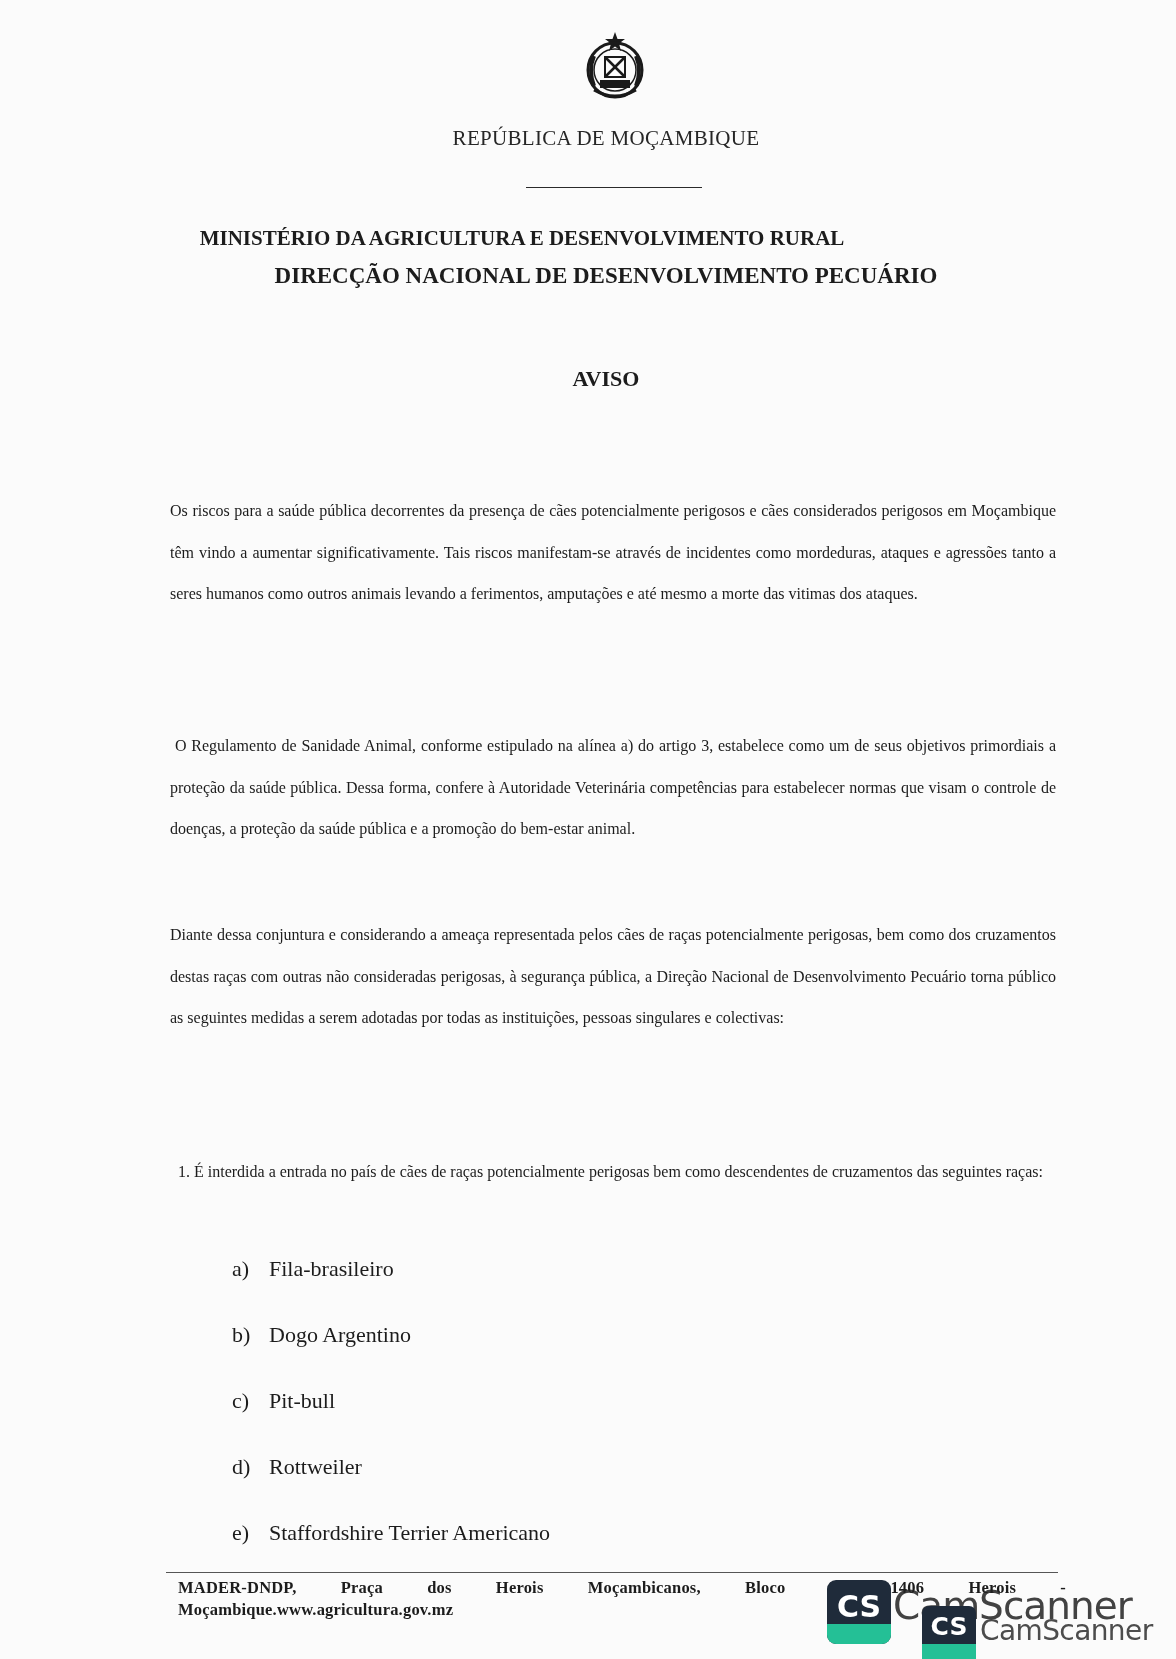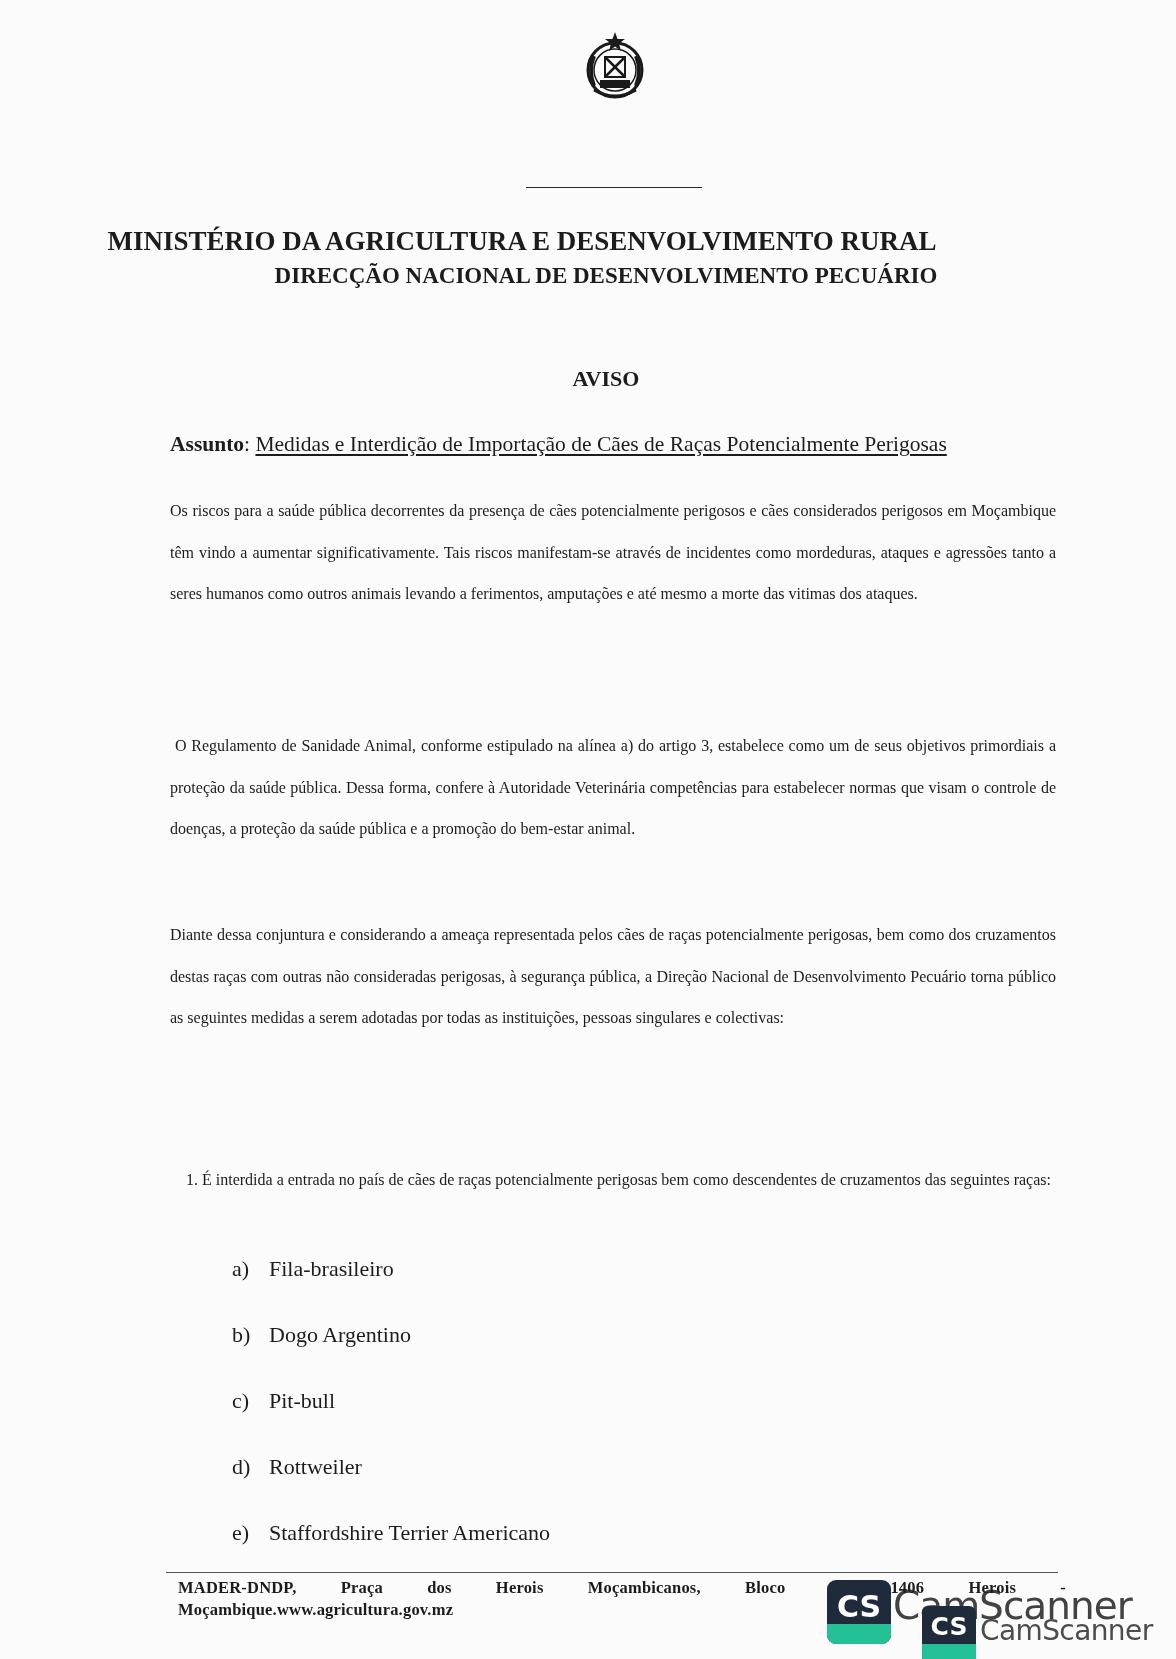--- a/index.html
+++ b/index.html
@@ -15,21 +15,21 @@
   .emblem { position: absolute; left: 580px; top: 30px; width: 70px; height: 72px; }
   .republic {
     position: absolute; left: 0; width: 1176px; top: 126px;
     text-align: center; font-size: 21px; letter-spacing: 0.3px; color: #262626;
     padding-left: 36px; box-sizing: border-box;
   }
   .rule-top { position: absolute; left: 526px; top: 187px; width: 176px; height: 1px; background: #2a2a2a; }
 
   .ministry {
     position: absolute; left: 0; width: 1020px; top: 226px; text-align: center;
-    font-weight: bold; font-size: 27px; padding-left: 24px; box-sizing: border-box;
+    font-weight: bold; font-size: 21px; padding-left: 24px; box-sizing: border-box;
   }
   .direction {
     position: absolute; left: 0; width: 1176px; top: 263px; text-align: center;
     font-weight: bold; font-size: 23px; padding-left: 36px; box-sizing: border-box;
   }
   .aviso {
     position: absolute; left: 0; width: 1176px; top: 366px; text-align: center;
     font-weight: bold; font-size: 22px; padding-left: 36px; box-sizing: border-box;
   }
 
@@ -91,35 +91,33 @@
       <path d="M14 26 Q8 40 14 56" stroke="#1a1a1a" stroke-width="4" fill="none"></path>
       <path d="M56 26 Q62 40 56 56" stroke="#1a1a1a" stroke-width="4" fill="none"></path>
       <rect x="25" y="27" width="20" height="20" fill="none" stroke="#1a1a1a" stroke-width="2"></rect>
       <line x1="25" y1="27" x2="45" y2="47" stroke="#1a1a1a" stroke-width="2.5"></line>
       <line x1="45" y1="27" x2="25" y2="47" stroke="#1a1a1a" stroke-width="2.5"></line>
       <rect x="20" y="50" width="30" height="8" fill="#1a1a1a"></rect>
       <path d="M14 60 Q35 72 56 60" stroke="#1a1a1a" stroke-width="3" fill="none"></path>
     </svg>
   </div>
 
+  <div class="republic">REPÚBLICA DE MOÇAMBIQUE</div>
   <div class="rule-top"></div>
 
   <div class="ministry">MINISTÉRIO DA AGRICULTURA E DESENVOLVIMENTO RURAL</div>
   <div class="direction">DIRECÇÃO NACIONAL DE DESENVOLVIMENTO PECUÁRIO</div>
 
   <div class="aviso">AVISO</div>
 
-  <div class="subject">
-    <span class="label">Assunto</span><span>: </span><span class="text">Medidas e Interdição de Importação de Cães de Raças  Potencialmente Perigosas</span>
-  </div>
 
   <p class="para p1" style="margin:0">Os riscos para a saúde pública decorrentes da presença de cães potencialmente perigosos e cães considerados perigosos em Moçambique têm vindo a aumentar significativamente. Tais riscos manifestam-se através de incidentes como  mordeduras, ataques e agressões tanto a seres humanos como outros animais levando a ferimentos, amputações e até mesmo a morte das vitimas dos ataques.</p>
   <p class="para p2" style="margin:0; white-space:pre-wrap"> O Regulamento de Sanidade Animal, conforme estipulado na alínea a) do artigo 3, estabelece como um de seus objetivos primordiais a proteção da saúde pública. Dessa forma, confere à Autoridade Veterinária competências para estabelecer normas que visam o controle de doenças, a proteção da saúde pública e a promoção do bem-estar animal.</p>
   <p class="para p3" style="margin:0">Diante dessa conjuntura e considerando a ameaça representada pelos cães de raças potencialmente perigosas, bem como dos cruzamentos destas raças com outras não consideradas perigosas, à segurança pública, a Direção Nacional de Desenvolvimento Pecuário torna  público as seguintes medidas a serem adotadas por todas as instituições, pessoas singulares e colectivas:</p>
-  <p class="para p4" style="margin:16px">1. É interdida a entrada no país de cães de raças potencialmente perigosas bem como descendentes de cruzamentos das seguintes raças:</p>
+  <p class="para p4" style="margin:8px">1. É interdida a entrada no país de cães de raças potencialmente perigosas bem como descendentes de cruzamentos das seguintes raças:</p>
 
   <ul class="breeds">
     <li><span class="letter">a)</span><span>Fila-brasileiro</span></li>
     <li><span class="letter">b)</span><span>Dogo Argentino</span></li>
     <li><span class="letter">c)</span><span>Pit-bull</span></li>
     <li><span class="letter">d)</span><span>Rottweiler</span></li>
     <li><span class="letter">e)</span><span>Staffordshire Terrier Americano</span></li>
   </ul>
 
   <div class="rule-footer"></div>

